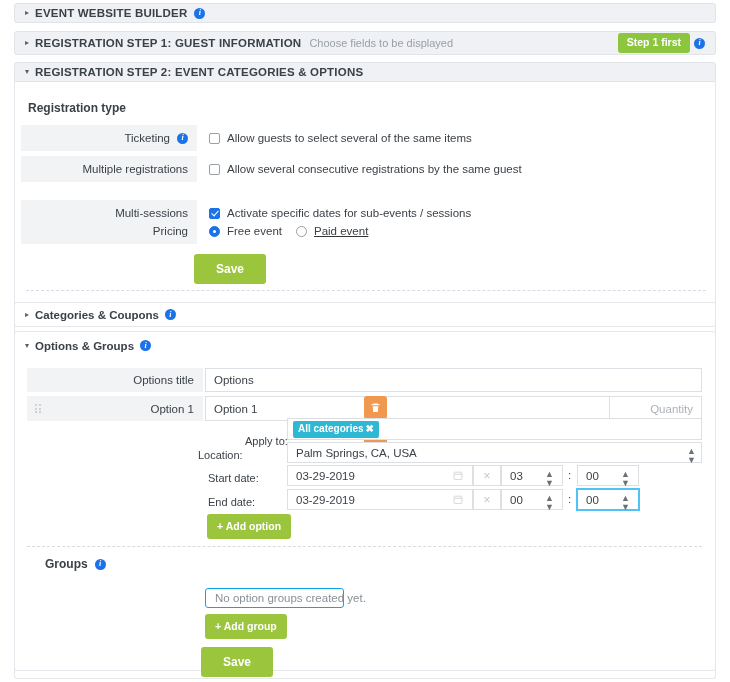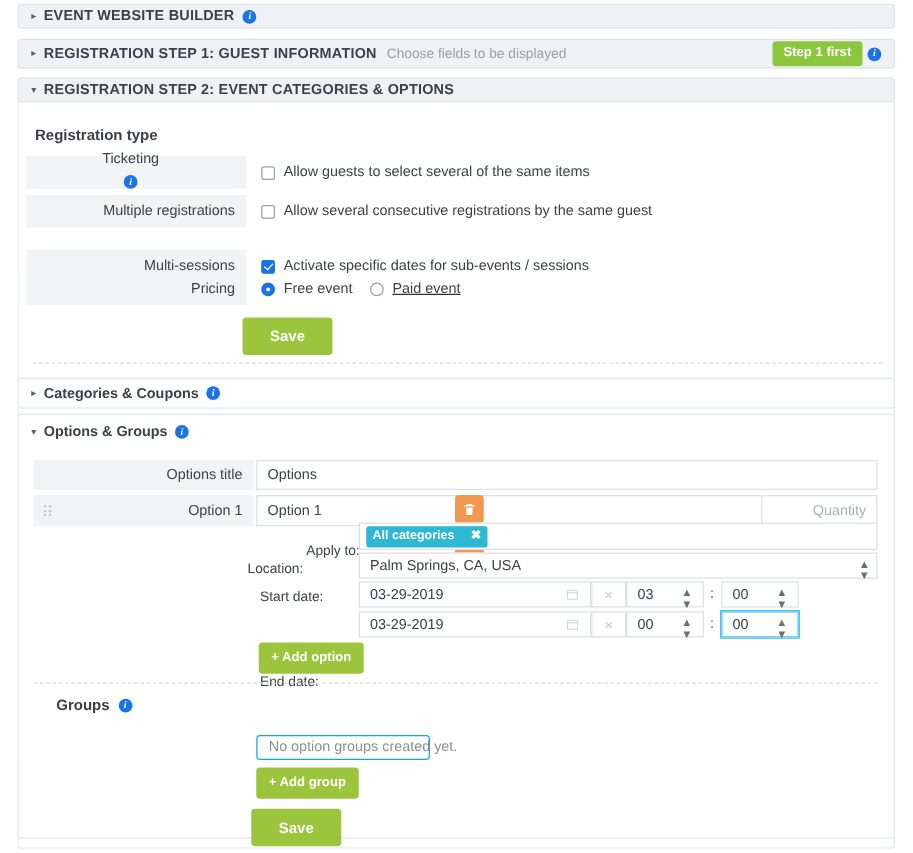--- a/index.html
+++ b/index.html
@@ -258,21 +258,21 @@
   .chip {
     position: absolute;
     background: #2fb8d4;
     color: #ffffff;
     font-size: 10px;
     font-weight: bold;
     border-radius: 2px;
     padding: 3px 5px 4px;
     display: flex;
     align-items: center;
-    gap: 13px;
+    gap: 2px;
     line-height: 1;
     white-space: nowrap;
   }
   .chip .x { font-size: 10px; font-weight: bold; }
 
   
   .btn-orange {
     position: absolute;
     width: 23px;
     height: 23px;
@@ -331,21 +331,21 @@
   <div class="sec-bar" style="top:62px; height:20px; border-radius:3px 3px 0 0;">
     <span class="caret">▾</span>
     <span class="sec-title">REGISTRATION STEP 2: EVENT CATEGORIES &amp; OPTIONS</span>
   </div>
 
   <div class="panel" style="top:82px; height:597px;">
 
     <div class="blk-title" style="left:13px; top:19px;">Registration type</div>
 
     <div class="lrow" style="left:6px; top:43px;">
-      <div class="lbl-cell" style="width:176px;flex-direction:column;">
+      <div class="lbl-cell" style="width:176px;">
         <span>Ticketing</span>
         <span class="info-ic">i</span>
       </div>
       <div style="display:flex; align-items:center; gap:7px; margin-left:12px;">
         <span class="cbx"></span>
         <span class="chk-text">Allow guests to select several of the same items</span>
       </div>
     </div>
 
     <div class="lrow" style="left:6px; top:74px;">
@@ -462,21 +462,21 @@
     <div class="inp inp-ro" style="left:486px; top:133px; width:62px; height:21px;">
       <span>03</span>
     </div>
     <span class="sel-arrow" style="left:530px; top:138px;">▲<br>▼</span>
     <span class="colon" style="left:553px; top:137px;">:</span>
     <div class="inp inp-ro" style="left:562px; top:133px; width:62px; height:21px;">
       <span>00</span>
     </div>
     <span class="sel-arrow" style="left:606px; top:138px;">▲<br>▼</span>
 
-    <div class="sm-lab" style="left:193px; top:164px;margin-top:44px;">End date:</div>
+    <div class="sm-lab" style="left:193px; top:164px;">End date:</div>
     <div class="inp inp-ro" style="left:272px; top:157px; width:186px; height:21px;">
       <span>03-29-2019</span>
     </div>
     <svg style="position:absolute; left:438px; top:162px;" width="10" height="11" viewBox="0 0 24 24">
       <rect x="2.5" y="4" width="19" height="17.5" rx="2" fill="none" stroke="#cdd1d6" stroke-width="2"></rect>
       <line x1="2.5" y1="9" x2="21.5" y2="9" stroke="#cdd1d6" stroke-width="2"></line>
     </svg>
     <div class="inp inp-ro" style="left:458px; top:157px; width:28px; height:21px; justify-content:center; color:#c4c8cd; font-size:12px;">×</div>
     <div class="inp inp-ro" style="left:486px; top:157px; width:62px; height:21px;">
       <span>00</span>

